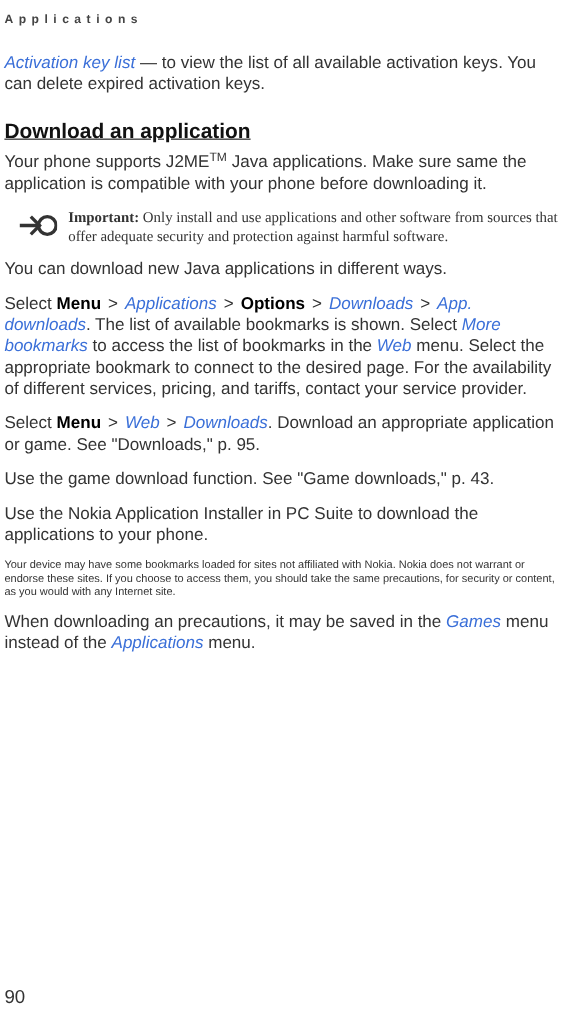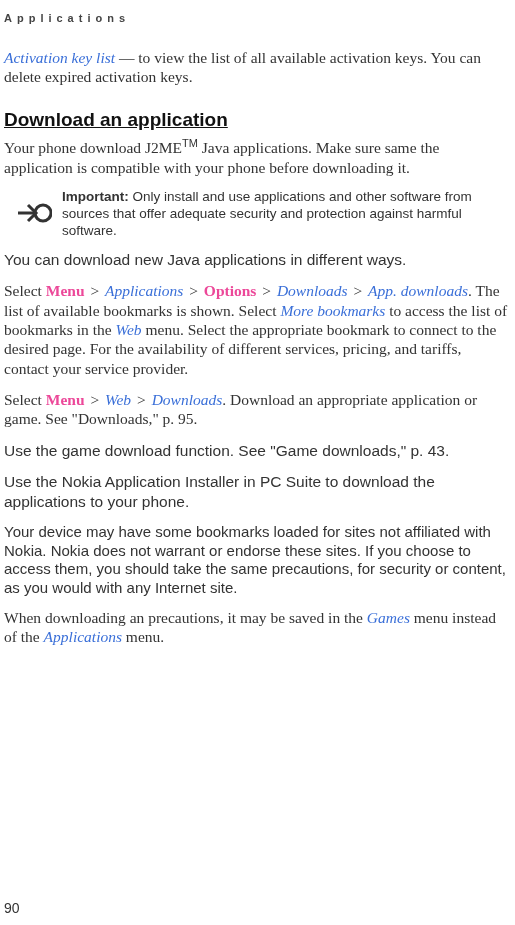--- a/index.html
+++ b/index.html
@@ -20,75 +20,76 @@
       letter-spacing: 5px;
       color: #444;
       margin-bottom: 22px;
     }
     .para {
       font-size: 15.5px;
       color: #333;
       margin-bottom: 12px;
     }
     .link-italic { color: #3a6fd8; font-style: italic; }
-    .bold-link { color: #ec4899; font-weight: bold; }
+    .bold-link { color: #000000; font-weight: bold; }
     h2.section {
       font-family: "Trebuchet MS", Arial, sans-serif;
       font-size: 19px;
       font-weight: bold;
       color: #111;
       text-decoration: underline;
       margin-top: 21px;
       margin-bottom: 6px;
     }
     .note-block {
       display: flex;
       align-items: center;
       margin: 8px 0 10px 12px;
+      font-family: Liberation Serif, serif;
     }
     .note-icon {
       flex: 0 0 38px;
       margin-right: 8px;
       margin-top: 2px;
     }
     .note-text {
       font-size: 13.5px;
       color: #333;
     }
     .note-text strong { font-weight: bold; }
     .fine {
-      font-size: 15px;
+      font-size: 10px;
       color: #333;
       margin-bottom: 10px;
       margin-top: 12px;
     }
     .gt { color: #333; padding: 0 2px; }
     .tm { font-size: 11px; vertical-align: super; }
     .page-num {
       position: absolute;
       bottom: 8px;
       left: 4px;
-      font-size: 14px;
+      font-size: 17px;
       color: #333;
     }
-    .seg { display: inline; font-family: Liberation Serif, serif; }
+    .seg { display: inline; }
   </style>
 </head>
 <body>
 
 <div class="header">Applications</div>
 
 <p class="para">
   <span class="link-italic seg">Activation key list</span><span class="seg"> — to view the list of all available activation keys. You can delete expired activation keys.</span>
 </p>
 
 <h2 class="section">Download an application</h2>
 
 <p class="para">
-  <span class="seg">Your phone download J2ME</span><span class="tm">TM</span><span class="seg"> Java applications. Make sure same the application is compatible with your phone before downloading it.</span>
+  <span class="seg">Your phone supports J2ME</span><span class="tm">TM</span><span class="seg"> Java applications. Make sure same the application is compatible with your phone before downloading it.</span>
 </p>
 
 <div class="note-block">
   <div class="note-icon">
     <svg width="36" height="28" viewBox="0 0 36 28">
       <path d="M2 14 L18 14" stroke="#333" stroke-width="3" fill="none"></path>
       <path d="M12 6 L20 14 L12 22" stroke="#333" stroke-width="3" fill="none"></path>
       <circle cx="27" cy="14" r="8" stroke="#333" stroke-width="3" fill="none"></circle>
     </svg>
   </div>

